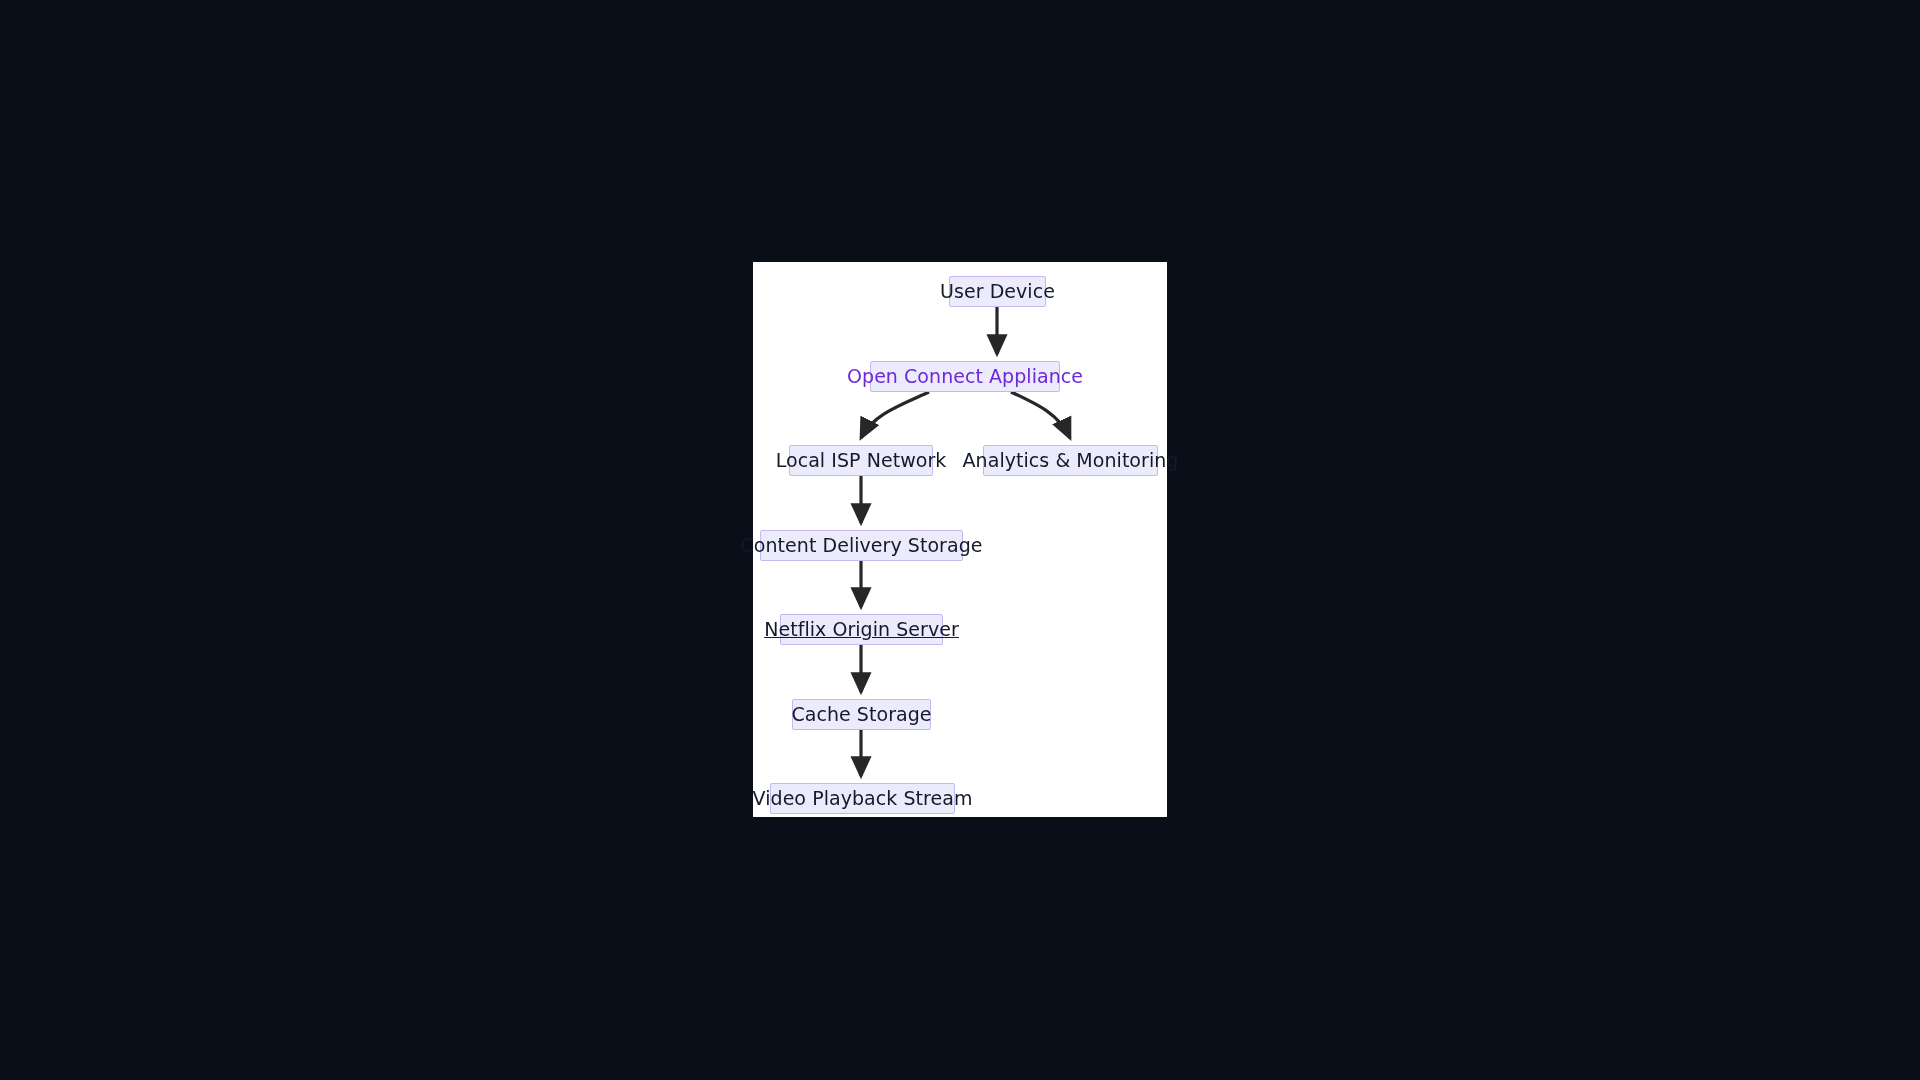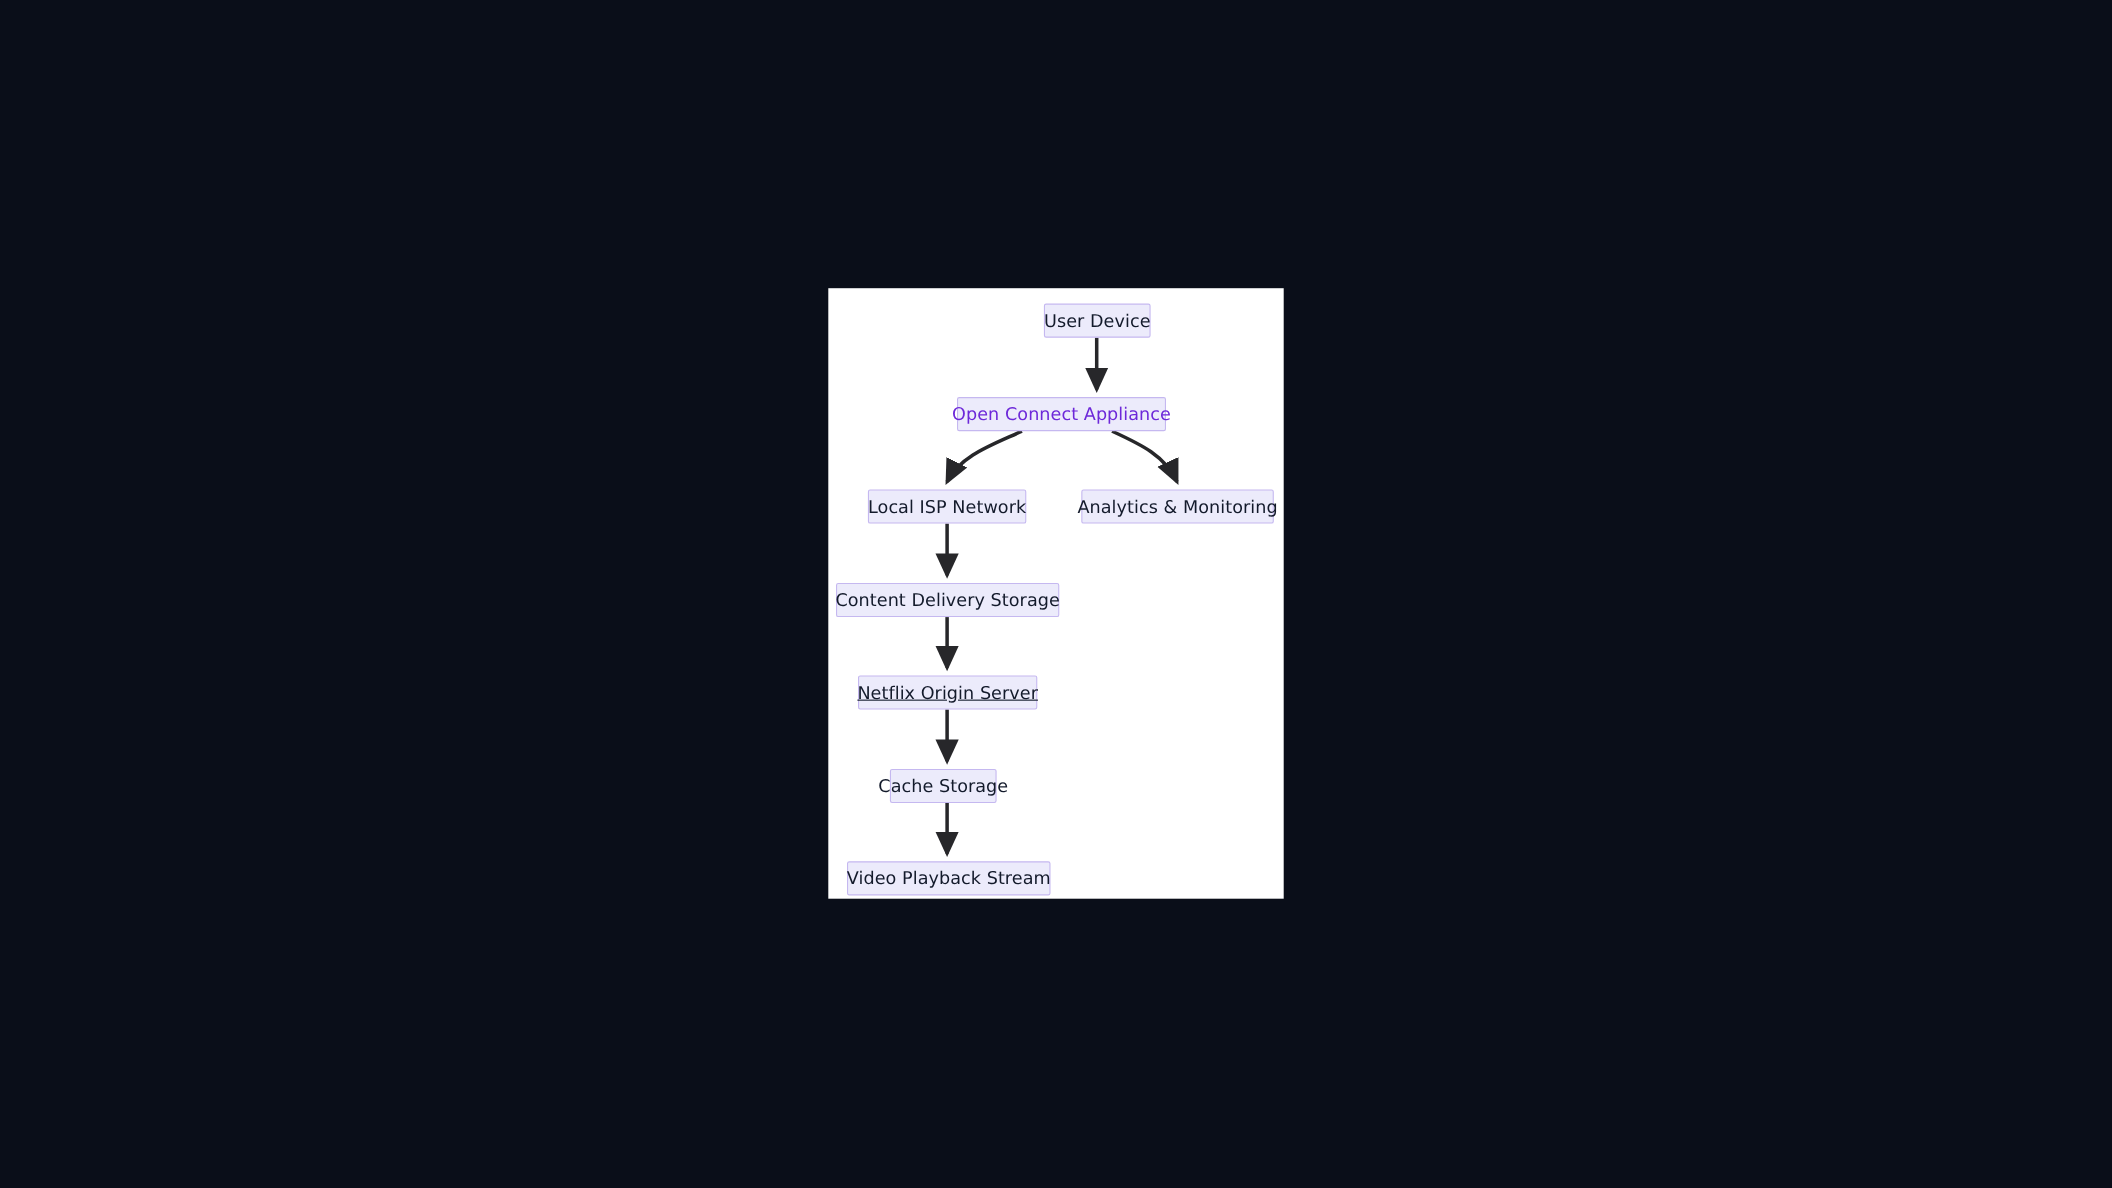--- a/index.html
+++ b/index.html
@@ -45,21 +45,21 @@
     position: absolute;
     box-sizing: border-box;
     background: #ecebfb;
     border: 1.4px solid #c5b8f0;
     border-radius: 2px;
     display: flex;
     align-items: center;
     justify-content: center;
     height: 31px;
     color: #131a2b;
-    font-size: 16px;
+    font-size: 19px;
     line-height: 1;
     white-space: nowrap;
     padding: 12px 11px;
     letter-spacing: 0.05px;
   }
 
   .node-label {
     display: block;
   }
 </style>
@@ -97,21 +97,21 @@
       </div>
       <div class="node-box" style="left: 230px; top: 183px; width: 175px; height: 31px; background: rgb(236, 235, 251); border-color: rgb(197, 184, 240); color: rgb(19, 26, 43);">
         <span class="node-label">Analytics &amp; Monitoring</span>
       </div>
       <div class="node-box" style="left: 7px; top: 268px; width: 203px; height: 31px; background: rgb(236, 235, 251); border-color: rgb(197, 184, 240); color: rgb(19, 26, 43);">
         <span class="node-label">Content Delivery Storage</span>
       </div>
       <div class="node-box" style="left: 27px; top: 352px; width: 163px; height: 31px; background: rgb(236, 235, 251); border-color: rgb(197, 184, 240); color: rgb(19, 26, 43); text-decoration: underline;">
         <span class="node-label">Netflix Origin Server</span>
       </div>
-      <div class="node-box" style="left: 56px; top: 437px; width: 97px; height: 31px; background: rgb(236, 235, 251); border-color: rgb(197, 184, 240); color: rgb(19, 26, 43);">
+      <div class="node-box" style="left: 39px; top: 437px; width: 139px; height: 31px; background: rgb(236, 235, 251); border-color: rgb(197, 184, 240); color: rgb(19, 26, 43);">
         <span class="node-label">Cache Storage</span>
       </div>
       <div class="node-box" style="left: 17px; top: 521px; width: 185px; height: 31px; background: rgb(236, 235, 251); border-color: rgb(197, 184, 240); color: rgb(19, 26, 43); text-align: center;">
         <span class="node-label">Video Playback Stream</span>
       </div>
     </div>
 
 </div>
 
 </body></html>

